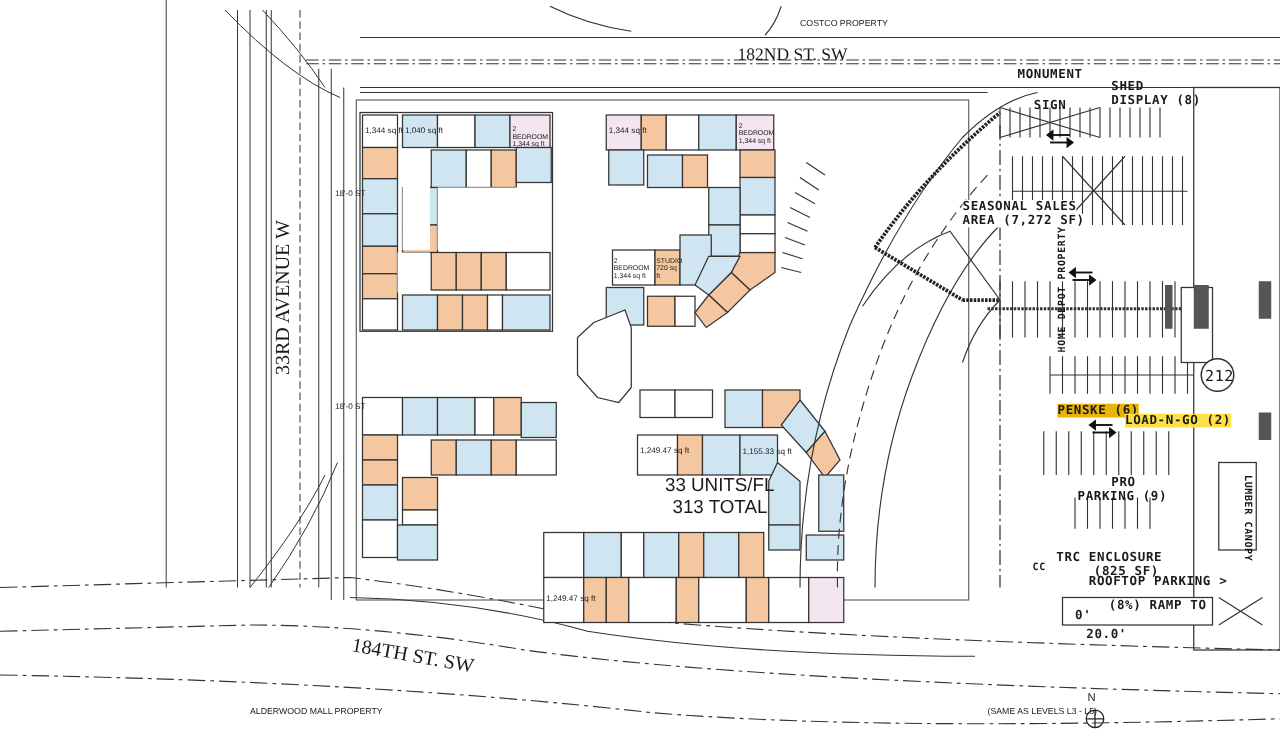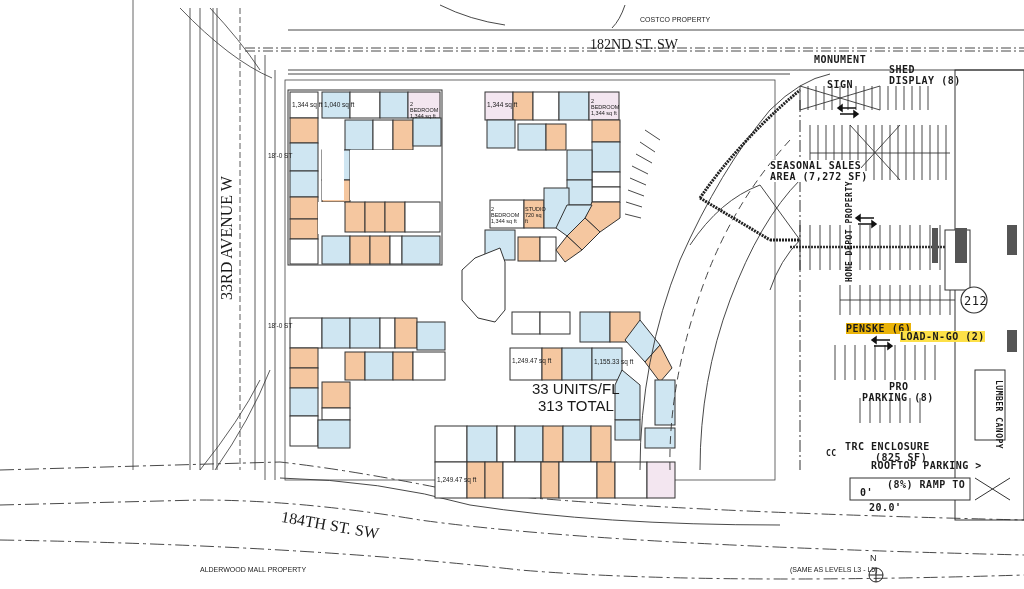--- a/index.html
+++ b/index.html
@@ -357,21 +357,21 @@
 <div class="lbl mono" style="left:814px;top:79px;margin-left:13px;">SIGN</div>
 <div class="lbl mono" style="left:889px;top:64px;">SHED</div>
 <div class="lbl mono" style="left:889px;top:75px;">DISPLAY (8)</div>
 <div class="lbl mono" style="left:770px;top:160px;background:#fff;">SEASONAL SALES</div>
 <div class="lbl mono" style="left:770px;top:171px;background:#fff;">AREA (7,272 SF)</div>
 <div class="lbl mono" style="left:845px;top:282px;font-size:8px;transform:rotate(-90deg);transform-origin:left top;">HOME DEPOT PROPERTY</div>
 <div class="lbl mono" style="left:846px;top:281px;background:#eab308;margin-top:42px;">PENSKE (6)</div>
 <div class="lbl mono" style="left:900px;top:331px;background:#fde047;">LOAD-N-GO (2)</div>
 <div class="lbl mono" style="left:964px;top:294px;font-size:12px;font-weight:normal;">212</div>
 <div class="lbl mono" style="left:889px;top:381px;">PRO</div>
-<div class="lbl mono" style="left:862px;top:392px;">PARKING (8)</div>
+<div class="lbl mono" style="left:862px;top:392px;">PARKING (9)</div>
 <div class="lbl mono" style="left:845px;top:441px;background:#fff;">TRC ENCLOSURE</div>
 <div class="lbl mono" style="left:875px;top:452px;background:#fff;">(825 SF)</div>
 <div class="lbl mono" style="left:1003px;top:380px;font-size:8px;transform:rotate(90deg);transform-origin:left top;">LUMBER CANOPY</div>
 <div class="lbl mono" style="left:887px;top:479px;">(8%) RAMP TO</div>
 <div class="lbl mono" style="left:871px;top:460px;">ROOFTOP PARKING &gt;</div>
 <div class="lbl mono" style="left:869px;top:502px;">20.0'</div>
 <div class="lbl mono" style="left:860px;top:487px;">0'</div>
 <div class="lbl mono" style="left:826px;top:449px;font-size:8px;text-align:right;">CC</div>
 <div class="lbl small" style="left:268px;top:152px;">18'-0 ST</div>
 <div class="lbl small" style="left:268px;top:322px;">18'-0 ST</div>

